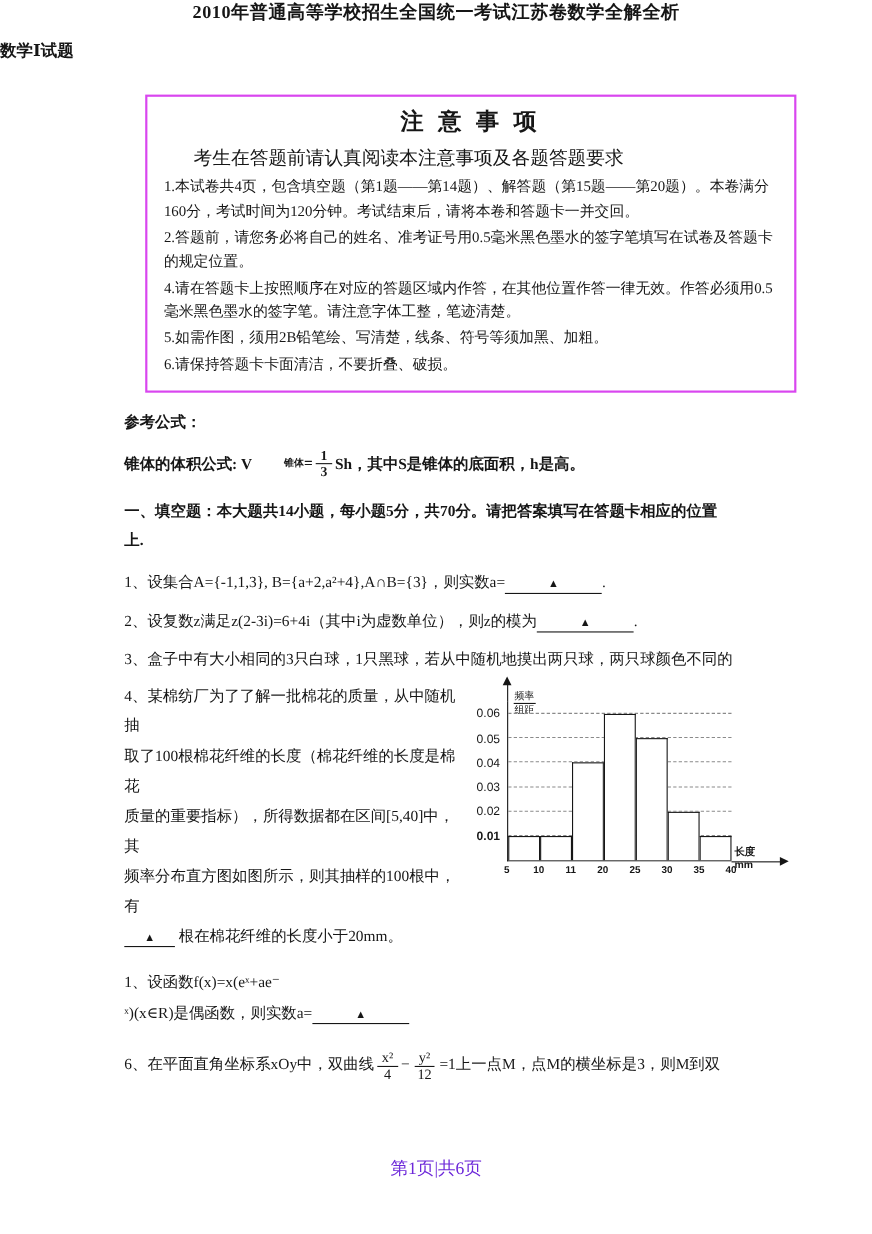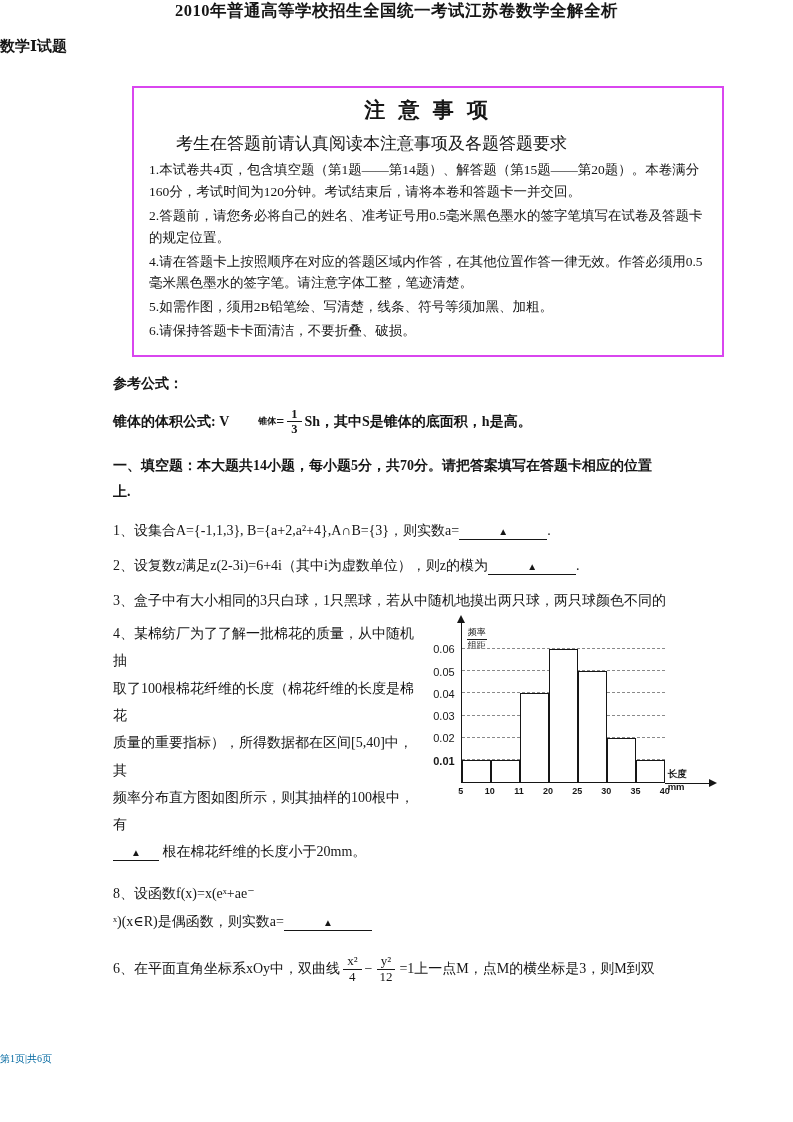--- a/index.html
+++ b/index.html
@@ -55,21 +55,21 @@
   .xaxis-ext { position:absolute; left:240px; top:169px; width:45px; height:0; border-top:1px solid #161616; }
   .arrow-up { position:absolute; left:32px; top:1px; width:0; height:0;
               border-left:4.5px solid transparent; border-right:4.5px solid transparent; border-bottom:8px solid #161616; }
   .arrow-right { position:absolute; left:284px; top:165px; width:0; height:0;
                  border-top:4.5px solid transparent; border-bottom:4.5px solid transparent; border-left:8px solid #161616; }
 
   .q5 { margin-top:14px; line-height:2.0; }
   .q6 { margin-top:18px; display:flex; align-items:center; line-height:1.6; }
   .q6 .frac { font-size:13px; }
 
-  .footer { position:absolute; top:1052px; left:0; width:100%; font-size:10px; color:#0369a1; }
+  .footer { position:absolute; top:1052px; left:0; width:100%; text-align:center; font-size:16px; color:#6d28d9; }
 </style>
 </head>
 <body>
 
 <div class="page">
 
   <div class="doc-title">2010年普通高等学校招生全国统一考试江苏卷数学全解全析</div>
   <div class="doc-subtitle">数学Ⅰ试题</div>
 
   <div class="notice-box">
@@ -159,21 +159,21 @@
             <div class="xtick" style="left: 85.7143%; text-align: right;">35</div>
             <div class="xtick" style="left: 100%;">40</div>
           </div>
         <div class="xaxis-ext"></div>
         <div class="arrow-right"></div>
         <div class="xlabel">长度mm</div>
       </div>
     </div>
 
     <div class="q q5">
-      <div>8、设函数f(x)=x(eˣ+ae⁻</div>
+      <div>1、设函数f(x)=x(eˣ+ae⁻</div>
       <div><span>ˣ)(x∈R)是偶函数，则实数a=</span><span class="blank">▲</span></div>
     </div>
 
     <div class="q6">
       <span>6、在平面直角坐标系xOy中，双曲线</span>
       <span class="frac">
         <span class="num">x²</span>
         <span class="den">4</span>
       </span>
       <span>−</span>

